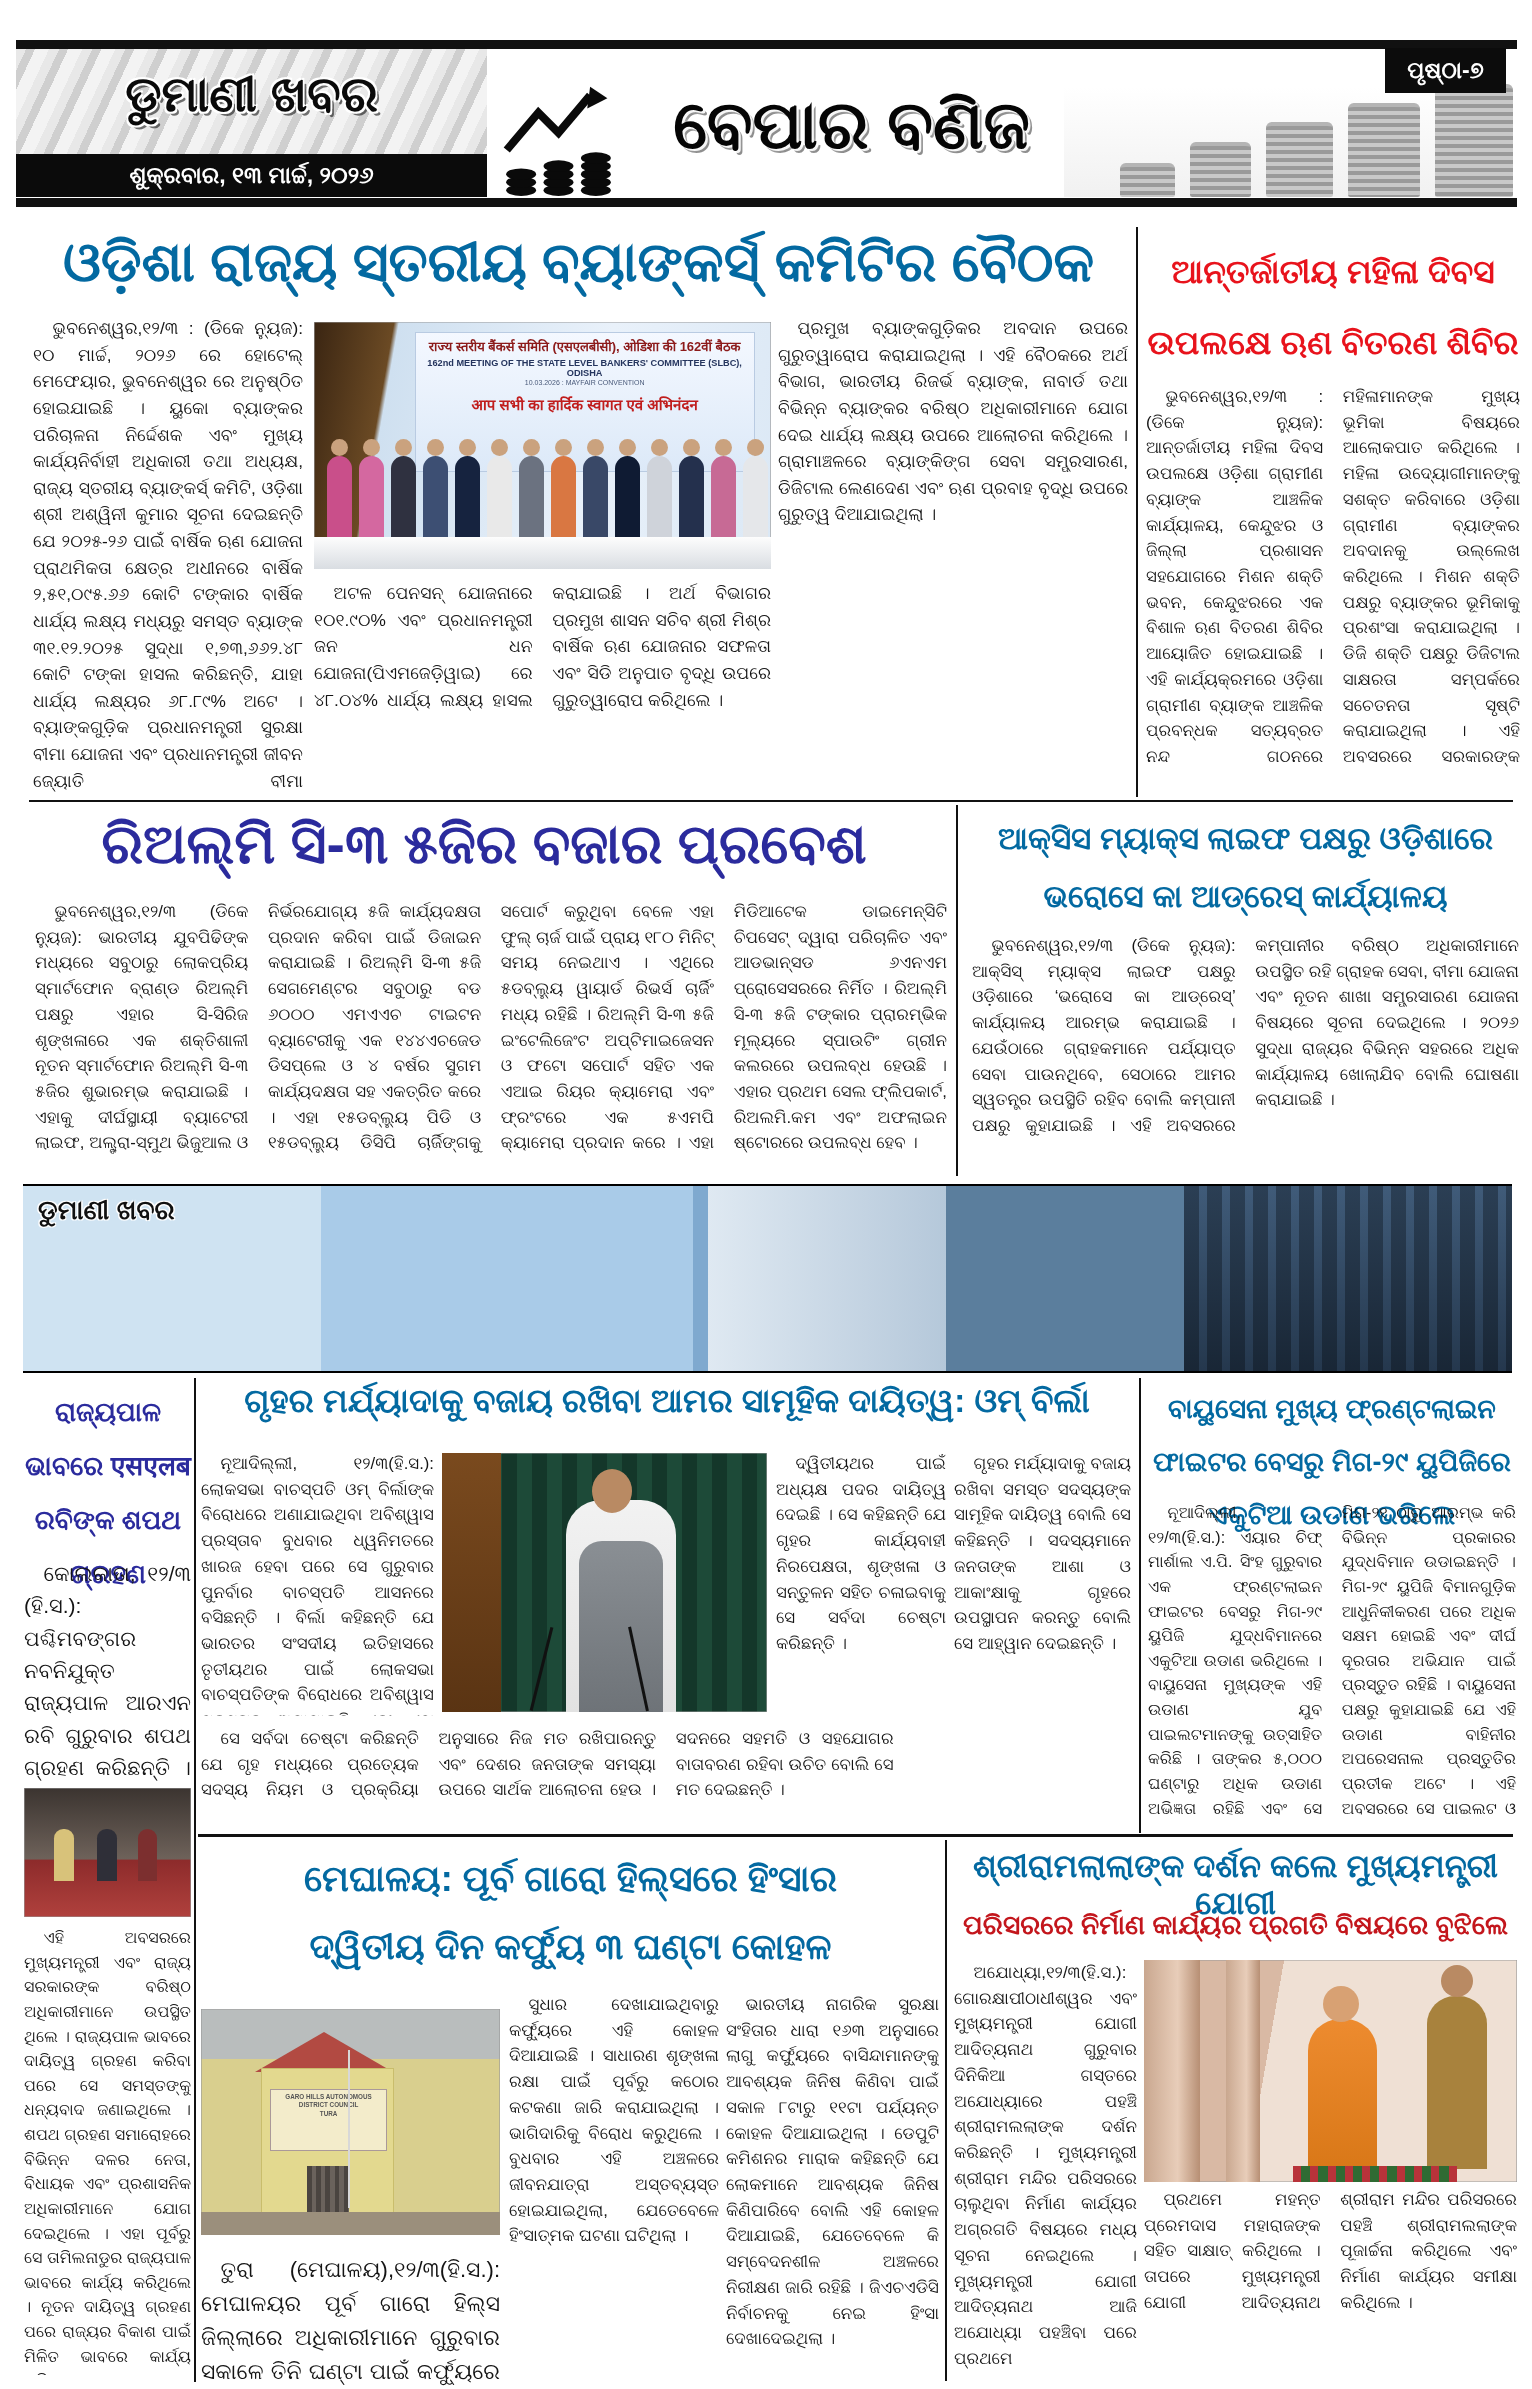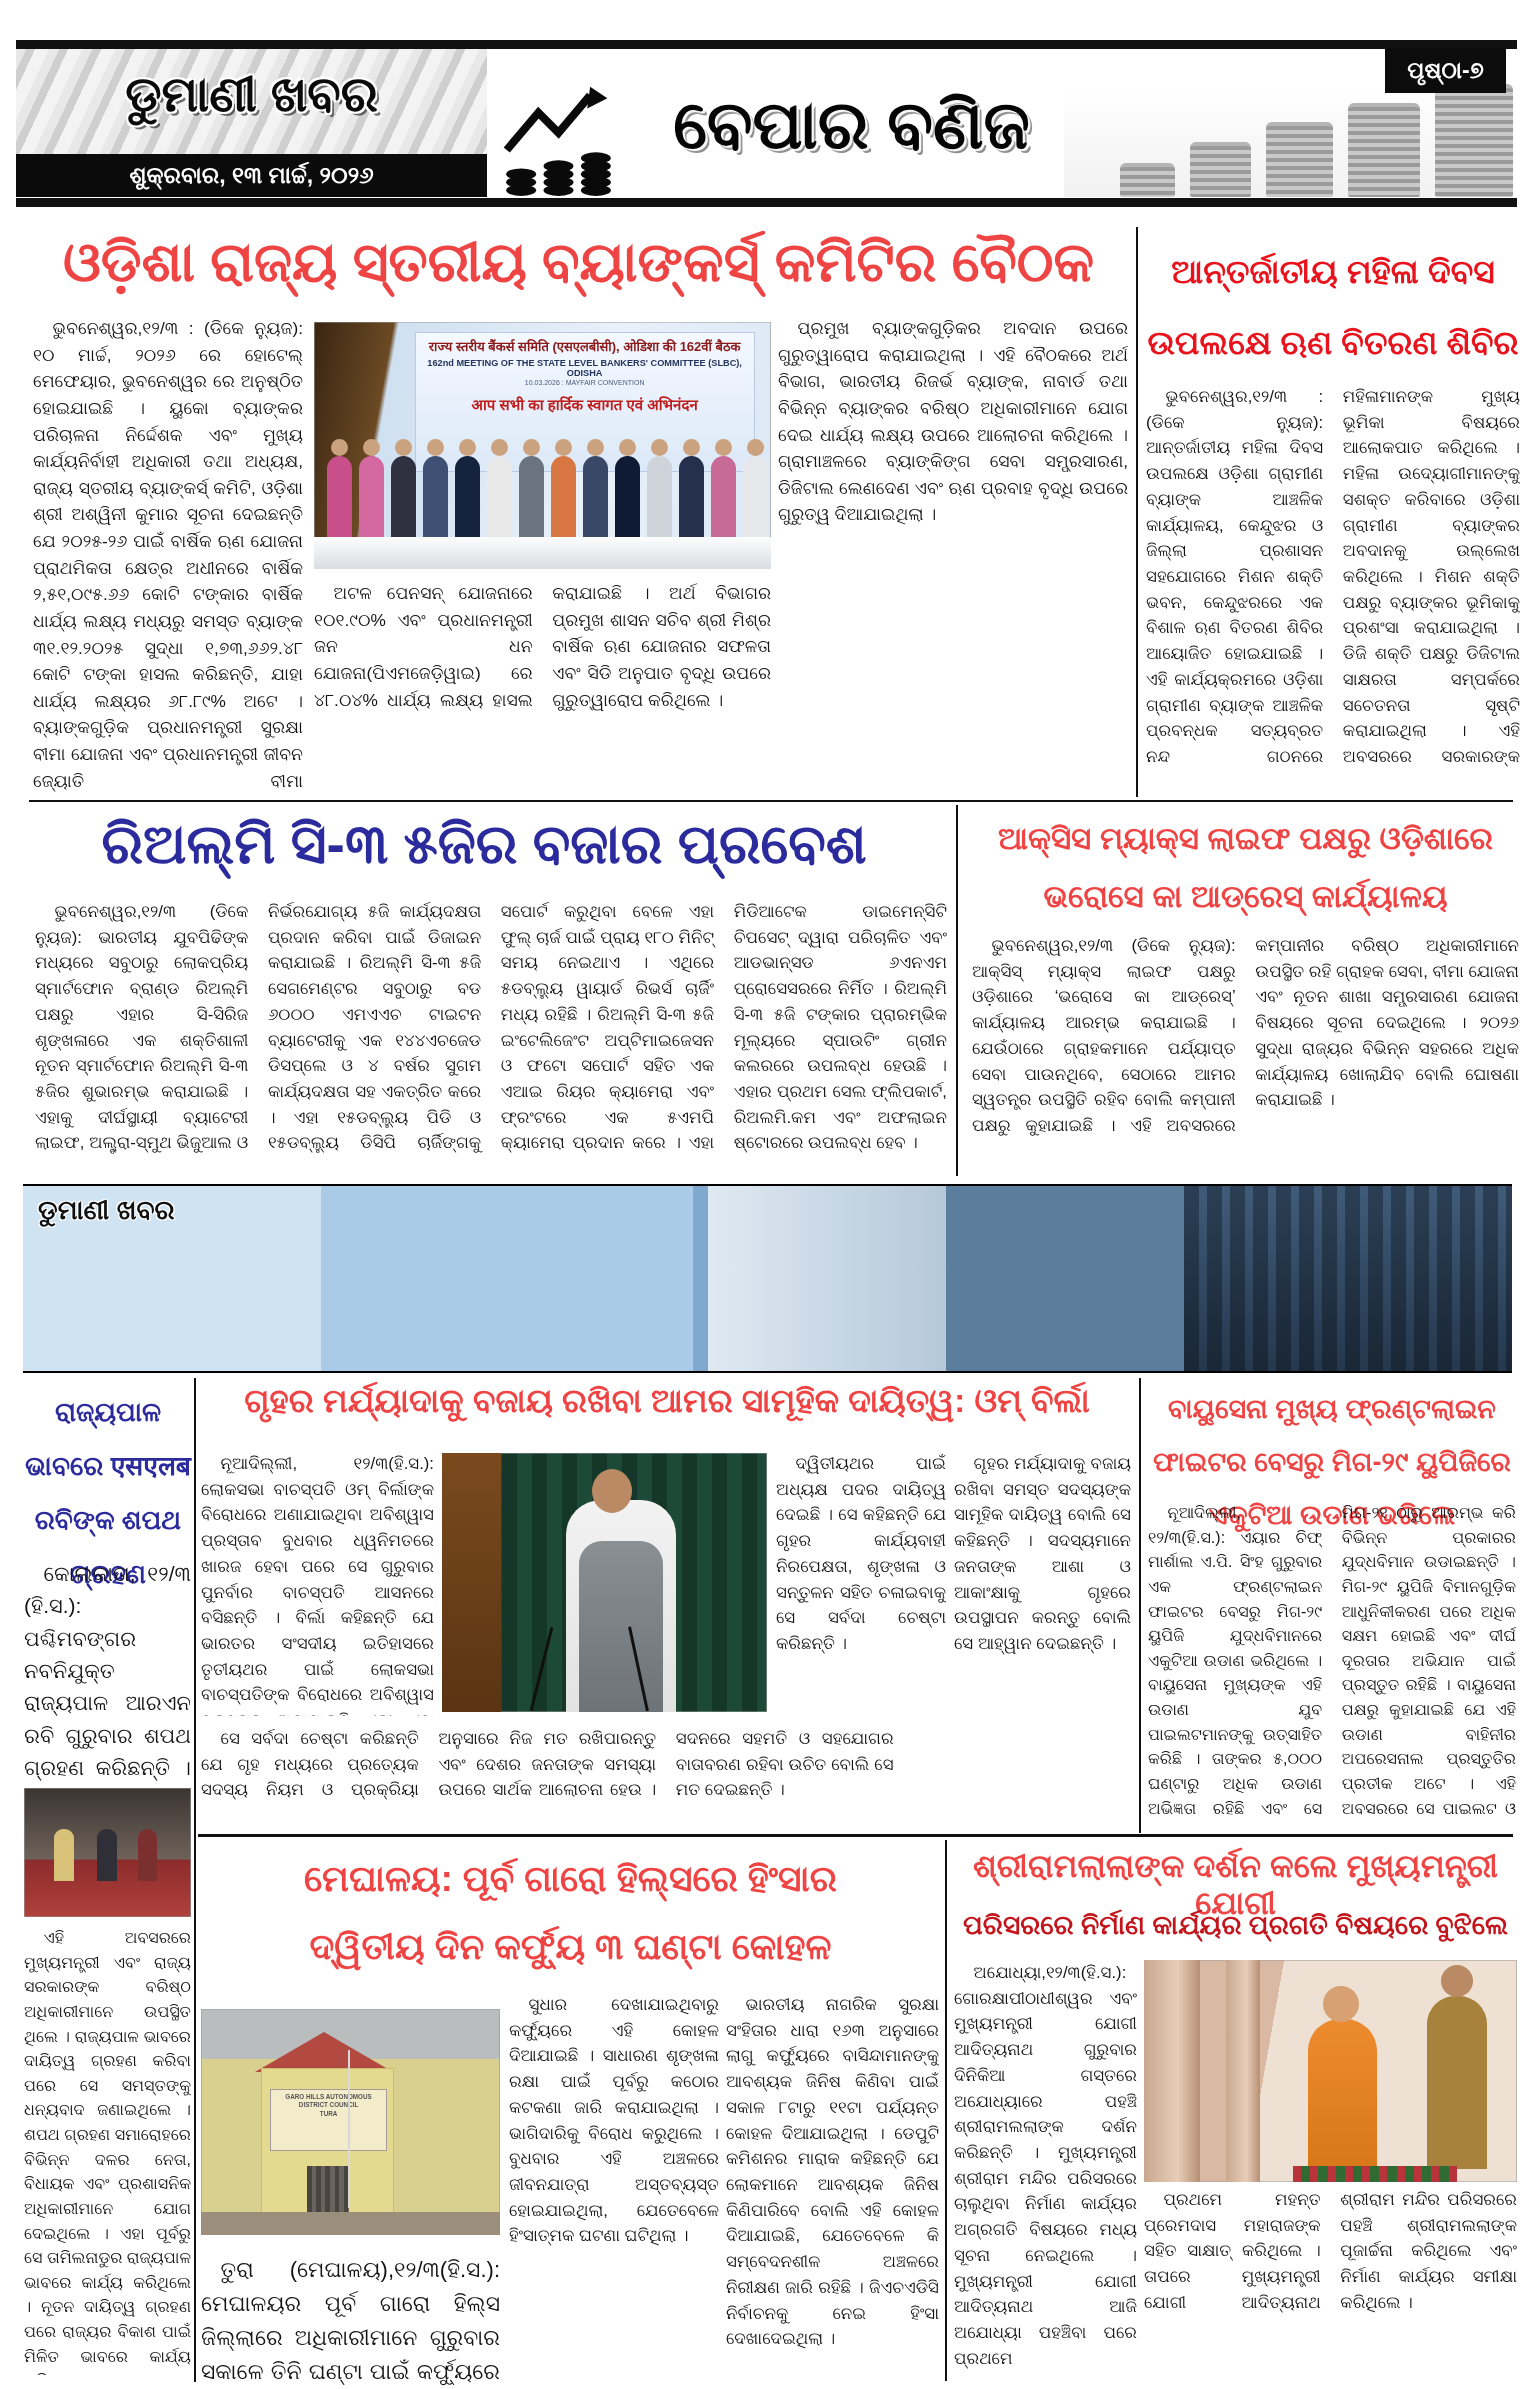--- a/index.html
+++ b/index.html
@@ -5,21 +5,21 @@
   html,body{margin:0;padding:0;background:#ffffff;}
   body{width:1533px;height:2389px;position:relative;font-family:"Liberation Sans",sans-serif;color:#161616;}
   .abs{position:absolute;}
   .rule{background:#111;}
   .body-text{font-size:17.3px;line-height:1.54;text-align:justify;color:#141414;overflow:hidden;word-break:break-word;}
   .body-text::first-letter{margin-left:19.6px;}
   .cols2{column-count:2;column-gap:19.6px;}
   .cols4{column-count:4;column-gap:19.6px;}
   h1,h2,h3{margin:0;font-weight:bold;}
   .hl-center{text-align:center;}
-  .hl-black{color:#ef4444;}
+  .hl-black{color:#0369a1;}
   .hl-red{color:#e8131c;}
   .hl-blue{color:#2b2b9d;}
 
   
   .masthead{background:
       repeating-linear-gradient(115deg,#e8e8e8 0 9.2px,#cfcfcf 9.2px 17.3px,#f3f3f3 17.3px 30px),
       linear-gradient(#eee,#ddd);
       overflow:hidden;}
   .masthead-title{font-size:49px;font-weight:bold;color:#0a0a0a;text-align:center;margin-top:17.3px;
       text-shadow:-1.7px -1.7px 0 #fff,1.7px -1.7px 0 #fff,-1.7px 1.7px 0 #fff,1.7px 1.7px 0 #fff,3.5px 3.5px 0 rgba(0,0,0,.55);}

